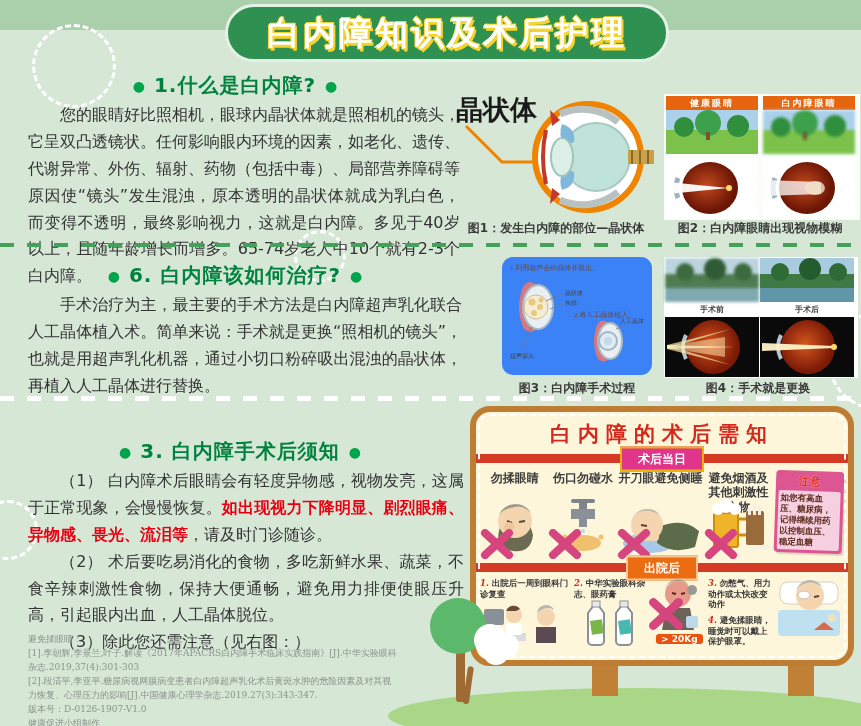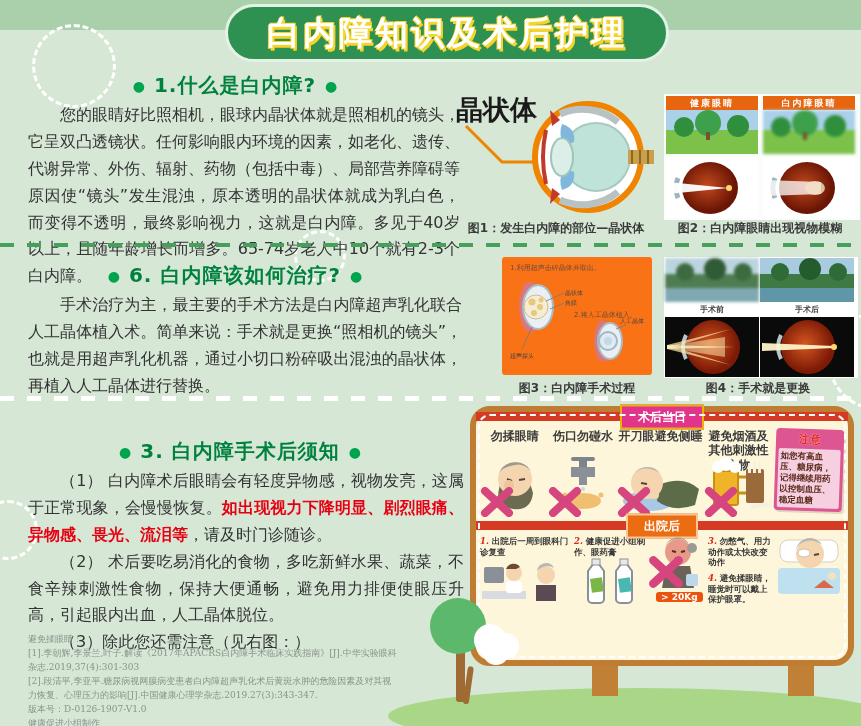--- a/index.html
+++ b/index.html
@@ -28,21 +28,21 @@
   .para p{margin:0;text-indent:2em;}
   .red{color:#e60012;font-weight:bold;}
   .caption{font-size:12px;font-weight:bold;color:#3a3a3a;text-align:center;}
   
   .fig2{left:664px;top:94px;width:192px;background:#fbfdfb;padding:2px;display:flex;gap:5px;}
   .fig2 .col{width:92px;display:flex;flex-direction:column;}
   .fig2 .hdr{height:14px;background:#e8650f;color:#fff;font-size:9px;font-weight:bold;
      letter-spacing:2px;display:flex;align-items:center;justify-content:center;}
   .blur1{filter:blur(1.4px);}
   
-  .whitebox{background:#f97316;border-radius:3px;}
+  .whitebox{background:#3b82f6;border-radius:11px;font-family:Liberation Serif, serif;}
   .fig4{left:664px;top:257px;width:192px;background:#fff;padding:1px;display:grid;
         grid-template-columns:94px 94px;grid-template-rows:44px 13px 60px;gap:1px;}
   .fig4 .lbl{font-size:8px;font-weight:bold;color:#444;text-align:center;line-height:13px;background:#fff;}
   
   .board{left:470px;top:406px;width:372px;height:248px;background:#fdf6da;
      border:6px solid #bf7c33;border-radius:20px;z-index:3;}
   .board::after{content:"";position:absolute;inset:2px;border:2px dashed #fff;
      border-radius:12px;pointer-events:none;}
   .board-title{margin:8px 0 6px;text-align:center;color:#d4291c;font-size:21px;font-weight:bold;
      letter-spacing:7px;font-family:"DejaVu Serif",serif;}
@@ -274,20 +274,21 @@
   <p>[2].段清平,李亚平.糖尿病视网膜病变患者白内障超声乳化术后黄斑水肿的危险因素及对其视力恢复、心理压力的影响[J].中国健康心理学杂志.2019.27(3):343-347.</p>
   <p>版本号：D-0126-1907-V1.0</p>
   <p>健康促进小组制作</p>
 </div>
 
 <div class="abs grass"></div>
 <div class="abs leg" style="left:592px;top:650px;"></div>
 <div class="abs leg" style="left:788px;top:650px;"></div>
 
 <div class="abs board">
+  <div class="board-title">白内障的术后需知</div>
 
   <div class="bar">
     <div class="badge pink">术后当日</div>
   </div>
 
   <div class="care-row">
     <div class="care-item">
       <div class="lbl">勿揉眼睛</div>
       <div class="icon-wrap">
         <svg width="60" height="58" viewBox="0 0 60 58">
@@ -378,21 +379,21 @@
         <rect x="2" y="34" width="44" height="8" fill="#d8dce0"></rect>
         <circle cx="34" cy="16" r="8" fill="#f5d5b0"></circle>
           <path d="M26,12 a8,8 0 0 1 14,-2 l-4,2z" fill="#6b4a32"></path>
         <rect x="26" y="24" width="16" height="12" rx="3" fill="#fff"></rect>
         <circle cx="66" cy="18" r="9" fill="#f5d5b0"></circle>
           <path d="M57,14 a9,9 0 0 1 17,-3 q-8,-5 -17,3z" fill="#b8b8b0"></path>
         <path d="M56,28 h20 v16 h-20z" fill="#5c4a52"></path>
       </svg>
     </div>
     <div style="width:78px;">
-      <div class="dis-txt"><span class="num">2.</span> <span>健康促进小组制作、眼药膏</span></div>
+      <div class="dis-txt"><span class="num">2.</span> <span>中华实验眼科杂志、眼药膏</span></div>
       <svg width="72" height="50" viewBox="0 0 72 50">
         <path d="M14,14 l6,-8 h4 l6,8 v28 a4,4 0 0 1 -4,4 h-8 a4,4 0 0 1 -4,-4z" fill="#fff" stroke="#8a9098" stroke-width="2"></path>
         <rect x="18" y="2" width="8" height="6" fill="#e8e8e8" stroke="#8a9098"></rect>
         <rect x="16" y="22" width="12" height="14" fill="#7ab648" transform="rotate(-8 16 22)"></rect>
         <path d="M42,14 l6,-8 h4 l6,8 v28 a4,4 0 0 1 -4,4 h-8 a4,4 0 0 1 -4,-4z" fill="#fff" stroke="#8a9098" stroke-width="2"></path>
         <rect x="46" y="2" width="8" height="6" fill="#e8e8e8" stroke="#8a9098"></rect>
         <rect x="44" y="22" width="12" height="14" fill="#49b8b0" transform="rotate(-8 44 22)"></rect>
       </svg>
     </div>
     <div style="width:62px;position:relative;">

